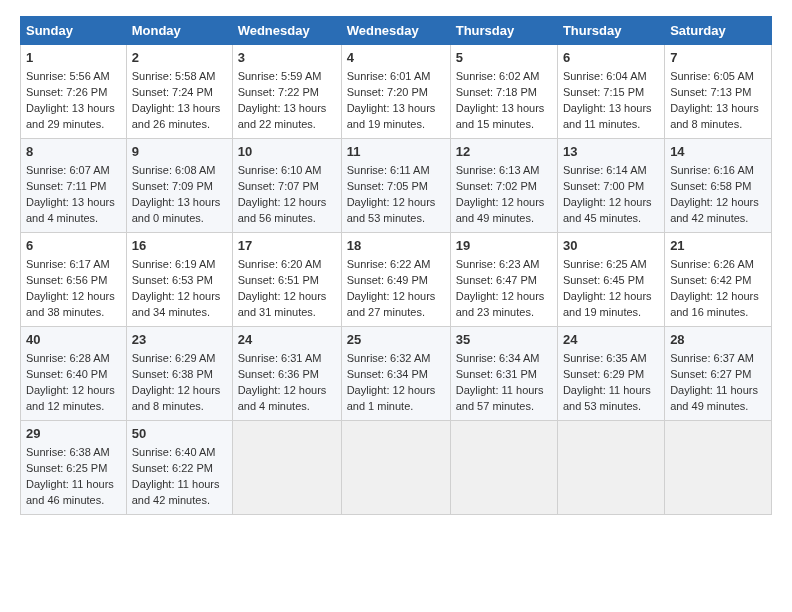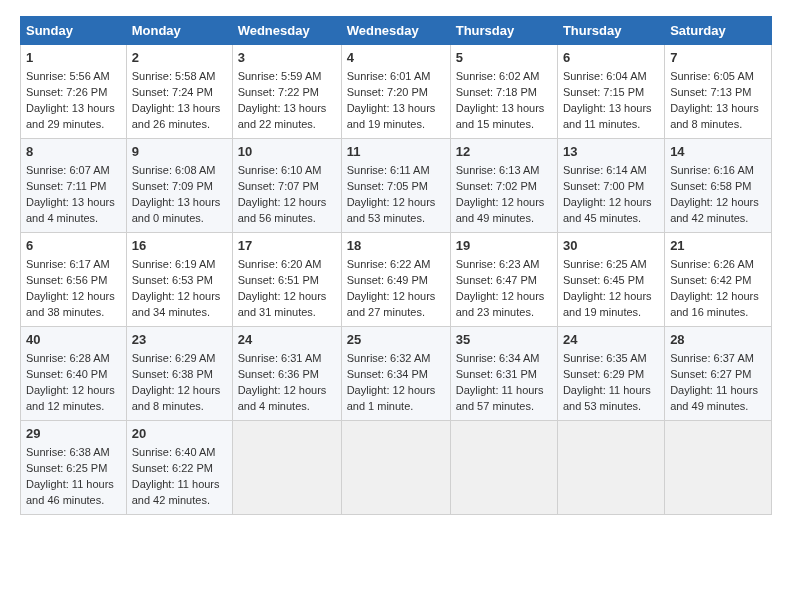--- a/index.html
+++ b/index.html
@@ -151,21 +151,21 @@
           <td><span class="day-num">40</span><span class="day-info">Sunrise: 6:28 AM<br>Sunset: 6:40 PM<br>Daylight: 12 hours and 12 minutes.</span></td>
           <td><span class="day-num">23</span><span class="day-info">Sunrise: 6:29 AM<br>Sunset: 6:38 PM<br>Daylight: 12 hours and 8 minutes.</span></td>
           <td><span class="day-num">24</span><span class="day-info">Sunrise: 6:31 AM<br>Sunset: 6:36 PM<br>Daylight: 12 hours and 4 minutes.</span></td>
           <td><span class="day-num">25</span><span class="day-info">Sunrise: 6:32 AM<br>Sunset: 6:34 PM<br>Daylight: 12 hours and 1 minute.</span></td>
           <td><span class="day-num">35</span><span class="day-info">Sunrise: 6:34 AM<br>Sunset: 6:31 PM<br>Daylight: 11 hours and 57 minutes.</span></td>
           <td><span class="day-num">24</span><span class="day-info">Sunrise: 6:35 AM<br>Sunset: 6:29 PM<br>Daylight: 11 hours and 53 minutes.</span></td>
           <td><span class="day-num">28</span><span class="day-info">Sunrise: 6:37 AM<br>Sunset: 6:27 PM<br>Daylight: 11 hours and 49 minutes.</span></td>
         </tr>
         <tr>
           <td><span class="day-num">29</span><span class="day-info">Sunrise: 6:38 AM<br>Sunset: 6:25 PM<br>Daylight: 11 hours and 46 minutes.</span></td>
-          <td><span class="day-num">20</span><span class="day-info">Sunrise: 6:40 AM<br>Sunset: 6:22 PM<br>Daylight: 11 hours and 42 minutes.</span></td>
+          <td><span class="day-num">50</span><span class="day-info">Sunrise: 6:40 AM<br>Sunset: 6:22 PM<br>Daylight: 11 hours and 42 minutes.</span></td>
           <td class="empty-cell"></td>
           <td class="empty-cell"></td>
           <td class="empty-cell"></td>
           <td class="empty-cell"></td>
           <td class="empty-cell"></td>
         </tr>
       </tbody>
   </table>
 </div>
 

